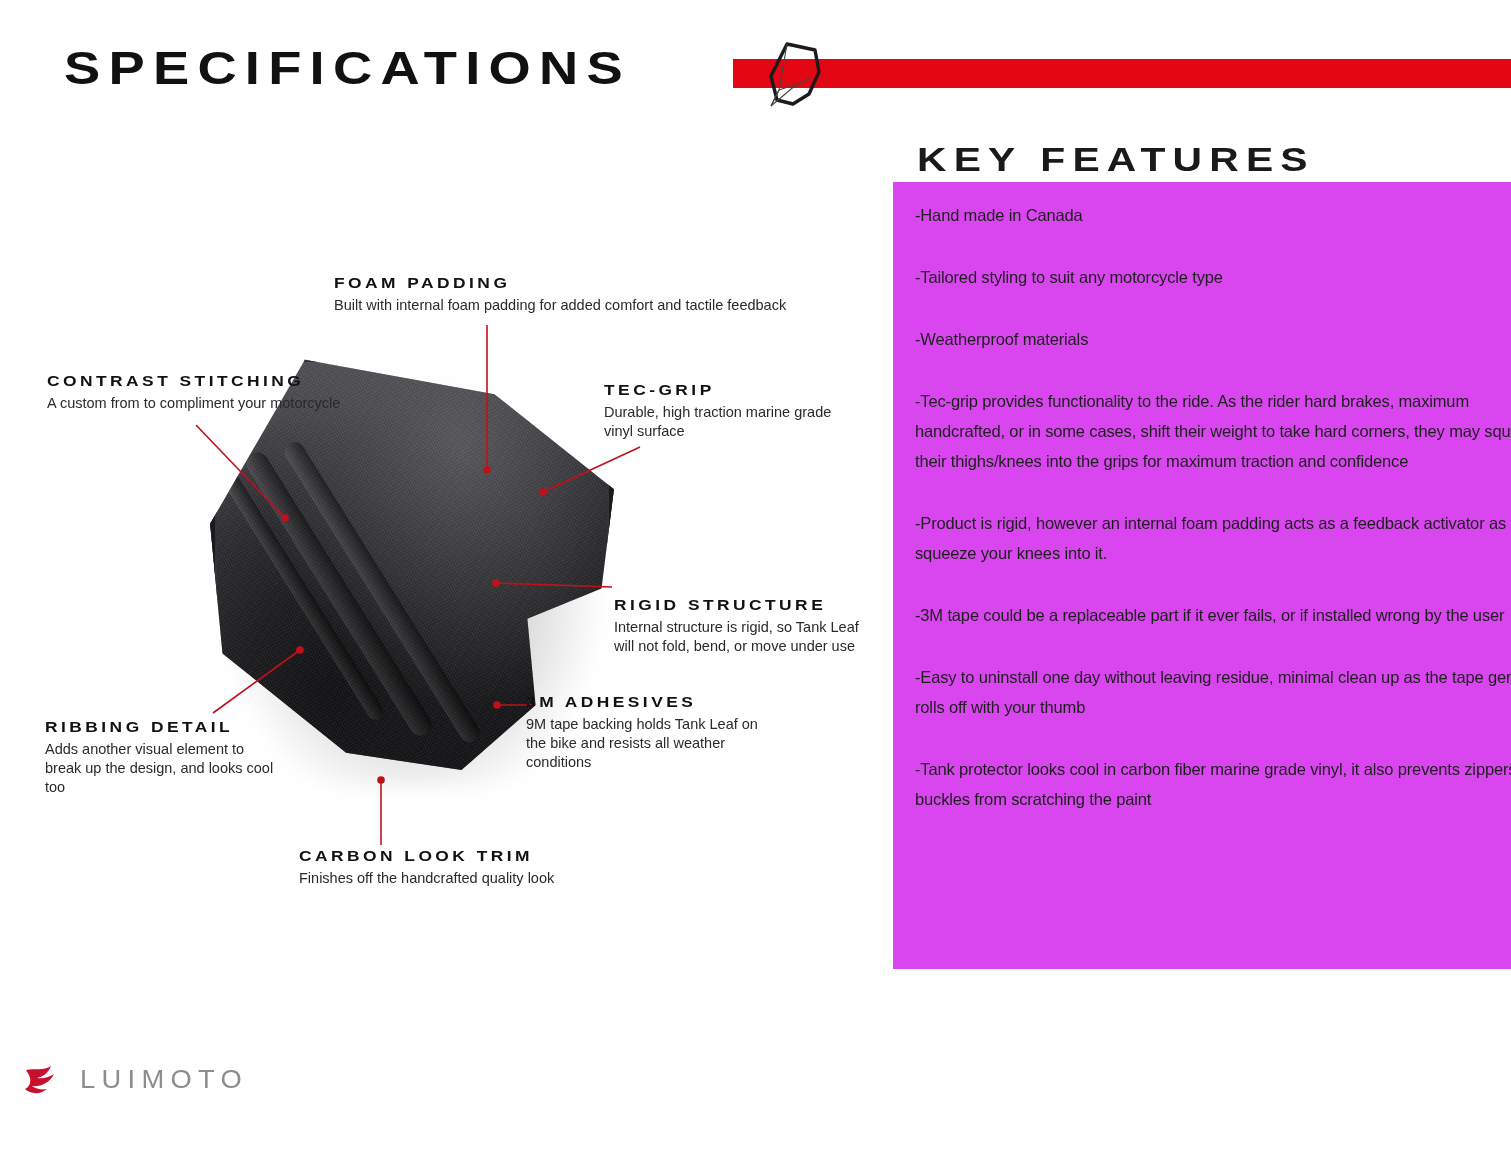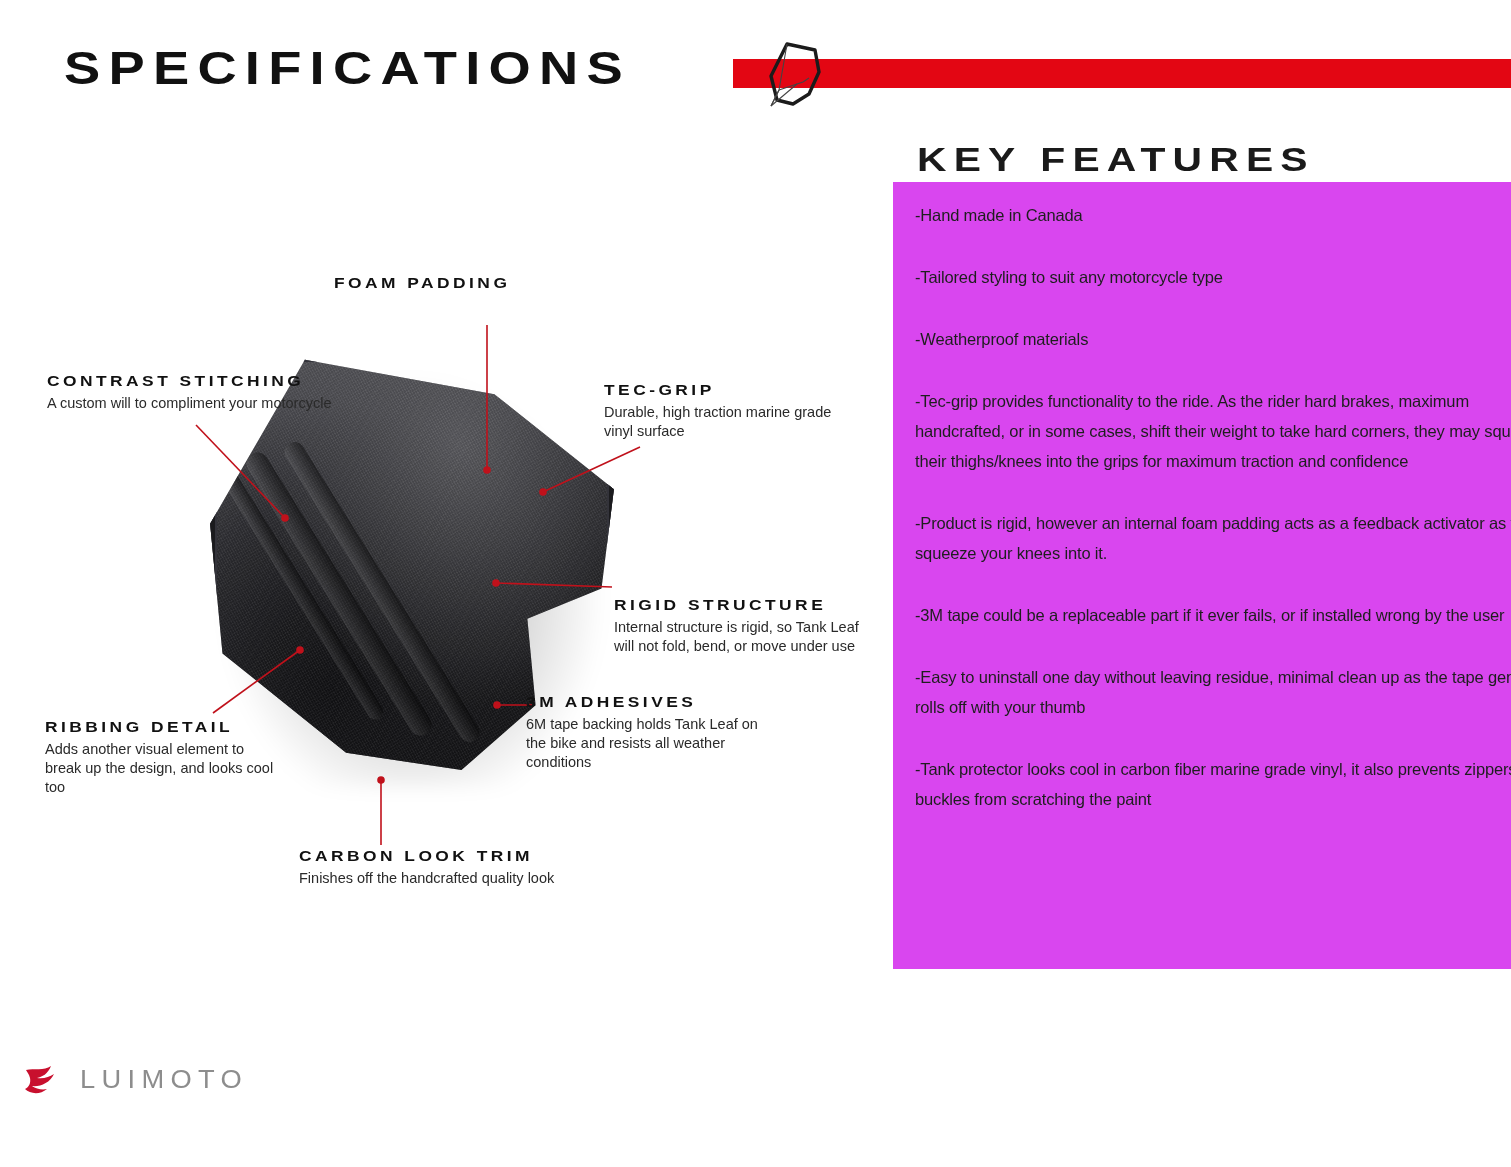--- a/index.html
+++ b/index.html
@@ -225,40 +225,41 @@
         <circle cx="497" cy="705" r="3"></circle>
       <line x1="213" y1="713" x2="300" y2="650"></line>
         <circle cx="300" cy="650" r="3"></circle>
       <line x1="381" y1="845" x2="381" y2="780"></line>
         <circle cx="381" cy="780" r="3"></circle>
     </g>
   </svg>
 
   <div class="callout c-foam">
     <div class="callout-title">FOAM PADDING</div>
+    <div class="callout-body">Built with internal foam padding for added comfort and tactile feedback</div>
   </div>
 
   <div class="callout c-stitch">
     <div class="callout-title">CONTRAST STITCHING</div>
-    <div class="callout-body">A custom will to compliment your motorcycle</div>
+    <div class="callout-body">A custom from to compliment your motorcycle</div>
   </div>
 
   <div class="callout c-tec">
     <div class="callout-title">TEC-GRIP</div>
     <div class="callout-body">Durable, high traction marine grade vinyl surface</div>
   </div>
 
   <div class="callout c-rigid">
     <div class="callout-title">RIGID STRUCTURE</div>
     <div class="callout-body">Internal structure is rigid, so Tank Leaf will not fold, bend, or move under use</div>
   </div>
 
   <div class="callout c-3m">
     <div class="callout-title">3M ADHESIVES</div>
-    <div class="callout-body">6M tape backing holds Tank Leaf on the bike and resists all weather conditions</div>
+    <div class="callout-body">9M tape backing holds Tank Leaf on the bike and resists all weather conditions</div>
   </div>
 
   <div class="callout c-rib">
     <div class="callout-title">RIBBING DETAIL</div>
     <div class="callout-body">Adds another visual element to break up the design, and looks cool too</div>
   </div>
 
   <div class="callout c-carbon">
     <div class="callout-title">CARBON LOOK TRIM</div>
     <div class="callout-body">Finishes off the handcrafted quality look</div>

